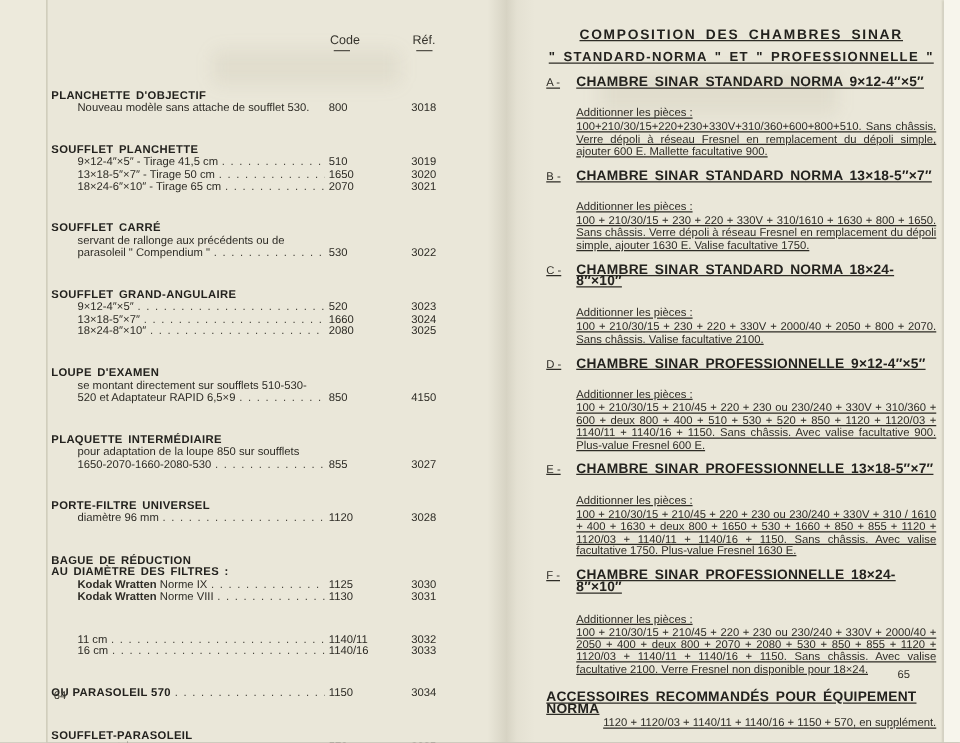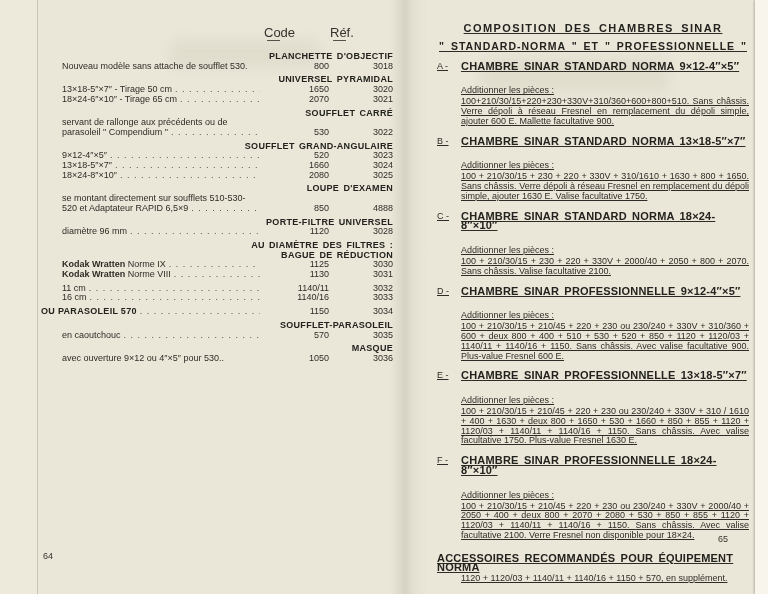--- a/index.html
+++ b/index.html
@@ -14,26 +14,26 @@
   .edge-left{position:absolute;left:0;top:0;width:37px;height:100%;background:#edeadc;}
   .edge-left-line{position:absolute;left:37px;top:0;width:1px;height:100%;background:rgba(140,134,110,.35);}
   .gutter{position:absolute;left:390px;top:0;width:38px;height:100%;
     background:linear-gradient(90deg,rgba(115,108,85,0) 0%,rgba(115,108,85,.16) 40%,rgba(115,108,85,.05) 62%,rgba(115,108,85,0) 100%);}
   .edge-right{position:absolute;right:0;top:0;width:13px;height:100%;background:#f7f5ec;
     box-shadow:-1px 0 2px rgba(110,104,82,.4);}
   .ghost{position:absolute;background:rgba(150,140,105,.10);filter:blur(7px);border-radius:6px;}
 
   
   .page-left{position:absolute;left:41px;top:28px;width:352px;font-size:9px;line-height:9.7px;}
-  .colhead{position:relative;height:20px;font-size:13px;color:#35332c;}
+  .colhead{position:relative;height:20px;font-size:10px;color:#35332c;}
   .colhead .ch{position:absolute;top:0;}
   .colhead .ch::after{content:"";display:block;width:13px;border-top:1px solid #55524a;margin-top:2px;margin-left:3px;}
   .ch-code{left:223px;}
   .ch-ref{left:289px;}
-  .item{margin-top:4px;text-align:right;}
+  .item{margin-top:24px;}
   .item-heading{font-weight:bold;font-size:9px;letter-spacing:.3px;word-spacing:1.5px;line-height:9.7px;color:#23221e;}
   .item-row{display:flex;align-items:baseline;padding-left:21px;font-size:9px;line-height:9.7px;}
   .item-row.flush{padding-left:0;}
   .item-row.flush .row-bold{font-weight:bold;letter-spacing:.3px;color:#23221e;}
   .row-bold{font-weight:bold;white-space:pre;}
   .row-text{white-space:pre;}
   .leader{flex:1;overflow:hidden;white-space:nowrap;margin:0 3px;min-width:2px;color:#45423a;}
   .leader.dotted::after{content:". . . . . . . . . . . . . . . . . . . . . . . . . . . . . . . . . . . . . . . . . . . . . . . . . . . . . . . . . .";letter-spacing:1px;}
   .code-val{width:66px;flex:none;}
   .ref-val{width:64px;flex:none;}
@@ -45,21 +45,21 @@
   .page-right{position:absolute;left:437px;top:24px;width:312px;font-size:9px;line-height:9.8px;text-decoration:underline;}
   .rp-title{text-align:center;font-weight:bold;font-size:11px;letter-spacing:1.4px;word-spacing:3px;color:#23221e;}
   .rp-subtitle{text-align:center;font-weight:bold;font-size:10.5px;letter-spacing:1px;word-spacing:2px;margin-top:8px;color:#23221e;}
   .sections{margin-top:4px;}
   .section{display:flex;margin-top:10px;}
   .sec-letter{width:24px;flex:none;font-size:9px;color:#2e2c26;}
   .sec-main{flex:1;min-width:0;}
   .sec-heading{font-weight:bold;font-size:11px;letter-spacing:.2px;word-spacing:2px;color:#23221e;}
   .sec-sub{margin-top:15px;}
   .sec-body{margin-top:1px;text-align:justify;}
-  .section.no-letter .sec-body{padding-left:24px;text-align:left;}
+  .section.no-letter .sec-body{padding-left:24px;text-align:right;}
   .section.no-letter{margin-top:13px;}
 </style>
 </head>
 <body>
 
 <div class="scan">
   <div class="edge-left"></div>
   <div class="edge-left-line"></div>
   <div class="gutter"></div>
   <div class="edge-right"></div>
@@ -75,21 +75,27 @@
         <div class="item">
           <div class="item-heading">PLANCHETTE D'OBJECTIF</div>
           <div class="item-row">
             <span class="row-text">Nouveau modèle sans attache de soufflet 530.</span>
             <span class="leader"></span>
             <span class="code-val">800</span>
             <span class="ref-val">3018</span>
           </div>
         </div>
         <div class="item">
-          <div class="item-heading">UNIVERSEL PYRAMIDAL</div>
+          <div class="item-heading">SOUFFLET PLANCHETTE</div>
+          <div class="item-row">
+            <span class="row-text">9×12-4″×5″ - Tirage 41,5 cm</span>
+            <span class="leader dotted"></span>
+            <span class="code-val">510</span>
+            <span class="ref-val">3019</span>
+          </div>
           <div class="item-row">
             <span class="row-text">13×18-5″×7″ - Tirage 50 cm</span>
             <span class="leader dotted"></span>
             <span class="code-val">1650</span>
             <span class="ref-val">3020</span>
           </div>
           <div class="item-row">
             <span class="row-text">18×24-6″×10″ - Tirage 65 cm</span>
             <span class="leader dotted"></span>
             <span class="code-val">2070</span>
@@ -137,35 +143,50 @@
           <div class="item-row">
             <span class="row-text">se montant directement sur soufflets 510-530-</span>
             <span class="leader"></span>
             <span class="code-val"></span>
             <span class="ref-val"></span>
           </div>
           <div class="item-row">
             <span class="row-text">520 et Adaptateur RAPID 6,5×9</span>
             <span class="leader dotted"></span>
             <span class="code-val">850</span>
-            <span class="ref-val">4888</span>
+            <span class="ref-val">4150</span>
+          </div>
+        </div>
+        <div class="item">
+          <div class="item-heading">PLAQUETTE INTERMÉDIAIRE</div>
+          <div class="item-row">
+            <span class="row-text">pour adaptation de la loupe 850 sur soufflets</span>
+            <span class="leader"></span>
+            <span class="code-val"></span>
+            <span class="ref-val"></span>
+          </div>
+          <div class="item-row">
+            <span class="row-text">1650-2070-1660-2080-530</span>
+            <span class="leader dotted"></span>
+            <span class="code-val">855</span>
+            <span class="ref-val">3027</span>
           </div>
         </div>
         <div class="item">
           <div class="item-heading">PORTE-FILTRE UNIVERSEL</div>
           <div class="item-row">
             <span class="row-text">diamètre 96 mm</span>
             <span class="leader dotted"></span>
             <span class="code-val">1120</span>
             <span class="ref-val">3028</span>
           </div>
         </div>
         <div class="item">
+          <div class="item-heading">BAGUE DE RÉDUCTION</div>
           <div class="item-heading">AU DIAMÈTRE DES FILTRES :</div>
-          <div class="item-heading">BAGUE DE RÉDUCTION</div>
           <div class="item-row">
             <span class="row-bold">Kodak Wratten</span>
             <span class="row-text"> Norme IX</span>
             <span class="leader dotted"></span>
             <span class="code-val">1125</span>
             <span class="ref-val">3030</span>
           </div>
           <div class="item-row">
             <span class="row-bold">Kodak Wratten</span>
             <span class="row-text"> Norme VIII</span>

